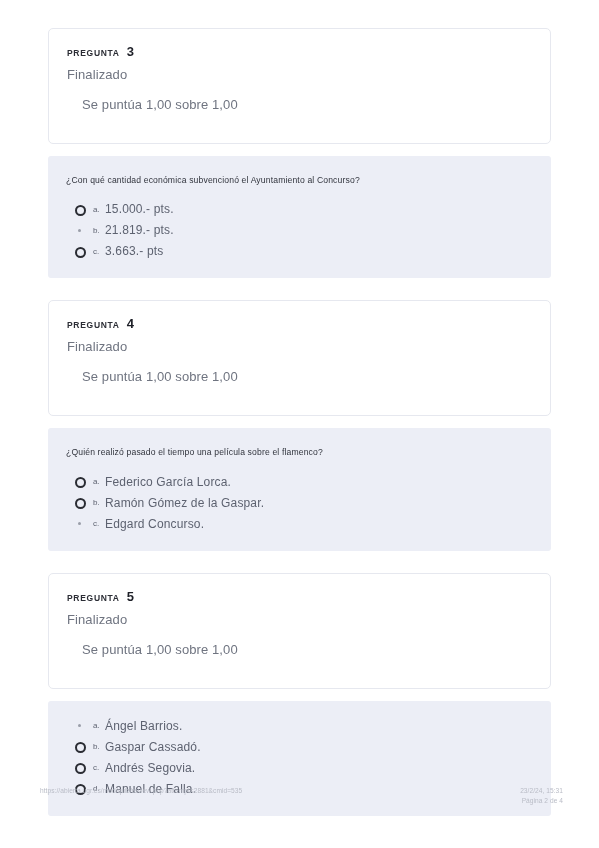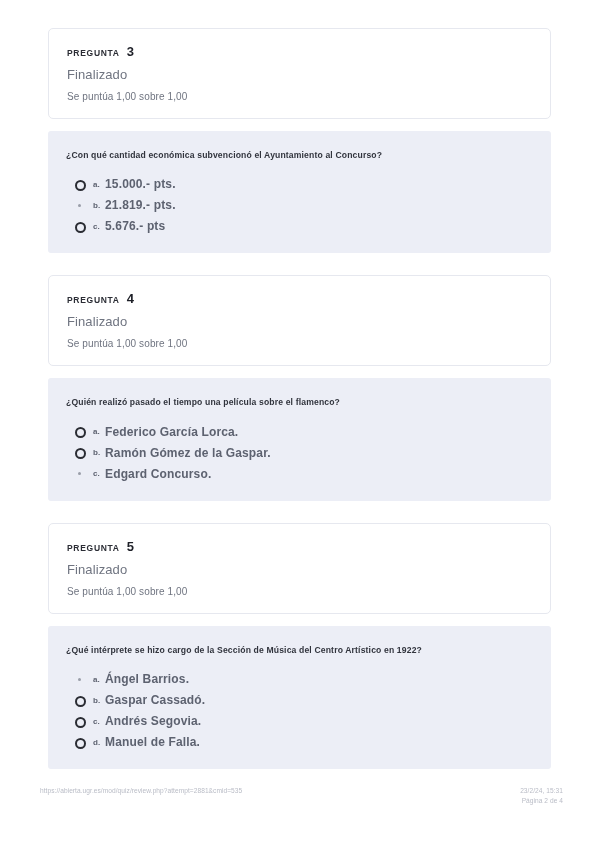--- a/index.html
+++ b/index.html
@@ -63,34 +63,33 @@
     line-height: 1;
   }
 
   .q-state {
     font-size: 13px;
     color: #6f7480;
     margin: 0 0 9px 0;
     letter-spacing: 0.1px;
   }
   .q-grade {
-    font-size: 10px;
+    font-size: 13px;
     color: #6f7480;
-    margin: 0;
+    margin: 15px;
     letter-spacing: 0.1px;
   }
 
   
   .q-body {
     background: #eceef6;
     border-radius: 3px;
     box-sizing: border-box;
     padding: 18px 18px 20px 18px;
     margin-bottom: 22px;
-    font-weight: bold;
   }
 
   .q-text {
     font-size: 8.6px;
     color: #31343d;
     line-height: 1.45;
     margin: 0 0 16px 0;
     letter-spacing: 0.15px;
   }
 
@@ -202,21 +201,21 @@
             <span class="ans-text">15.000.- pts.</span>
           </li>
           <li class="answer">
             <span class="radio on"></span>
             <span class="ans-letter">b.</span>
             <span class="ans-text">21.819.- pts.</span>
           </li>
           <li class="answer">
             <span class="radio off"></span>
             <span class="ans-letter">c.</span>
-            <span class="ans-text">5.676.- pts</span>
+            <span class="ans-text">3.663.- pts</span>
           </li>
         </ul>
       </div>
       <div class="q-card">
         <div class="q-head">
           <span class="q-head-label">PREGUNTA</span>
           <span class="q-head-num">4</span>
         </div>
         <div class="q-state">Finalizado</div>
         <div class="q-grade">Se puntúa 1,00 sobre 1,00</div>
@@ -243,21 +242,20 @@
       </div>
       <div class="q-card">
         <div class="q-head">
           <span class="q-head-label">PREGUNTA</span>
           <span class="q-head-num">5</span>
         </div>
         <div class="q-state">Finalizado</div>
         <div class="q-grade">Se puntúa 1,00 sobre 1,00</div>
       </div>
       <div class="q-body">
-        <div class="q-text">¿Qué intérprete se hizo cargo de la Sección de Música del Centro Artístico en 1922?</div>
         <ul class="answers">
           <li class="answer">
             <span class="radio on"></span>
             <span class="ans-letter">a.</span>
             <span class="ans-text">Ángel Barrios.</span>
           </li>
           <li class="answer">
             <span class="radio off"></span>
             <span class="ans-letter">b.</span>
             <span class="ans-text">Gaspar Cassadó.</span>

